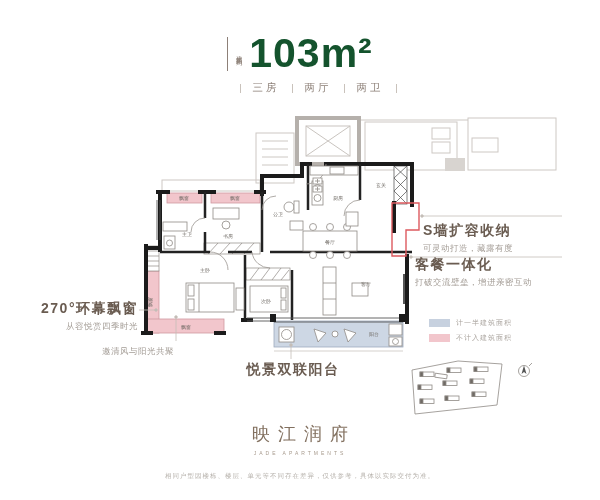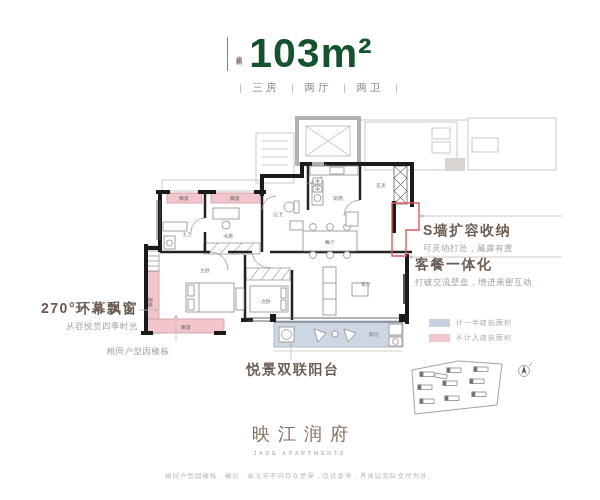--- a/index.html
+++ b/index.html
@@ -265,21 +265,21 @@
 </div>
 <div class="ann" style="left:415px;top:256px;width:160px;">
   <div class="ann-t">客餐一体化</div>
   <div class="ann-d">打破交流壁垒，增进亲密互动</div>
 </div>
 <div class="ann ta-r" style="left:28px;top:300px;width:110px;">
   <div class="ann-t">270°环幕飘窗</div>
   <div class="ann-d">从容悦赏四季时光</div>
 </div>
 <div class="ann ta-c" style="left:93px;top:343px;width:90px;">
-  <div class="ann-d">相同户型因楼栋</div>
+  <div class="ann-d">邀清风与阳光共聚</div>
 </div>
 <div class="ann ta-c" style="left:213px;top:361px;width:160px;">
   <div class="ann-t">悦景双联阳台</div>
 </div>
 
 <div class="legend">
   <div class="legend-row">
     <span class="swatch" style="background:#c7d1df;"></span>
     <span class="legend-label">计一半建筑面积</span>
   </div>

